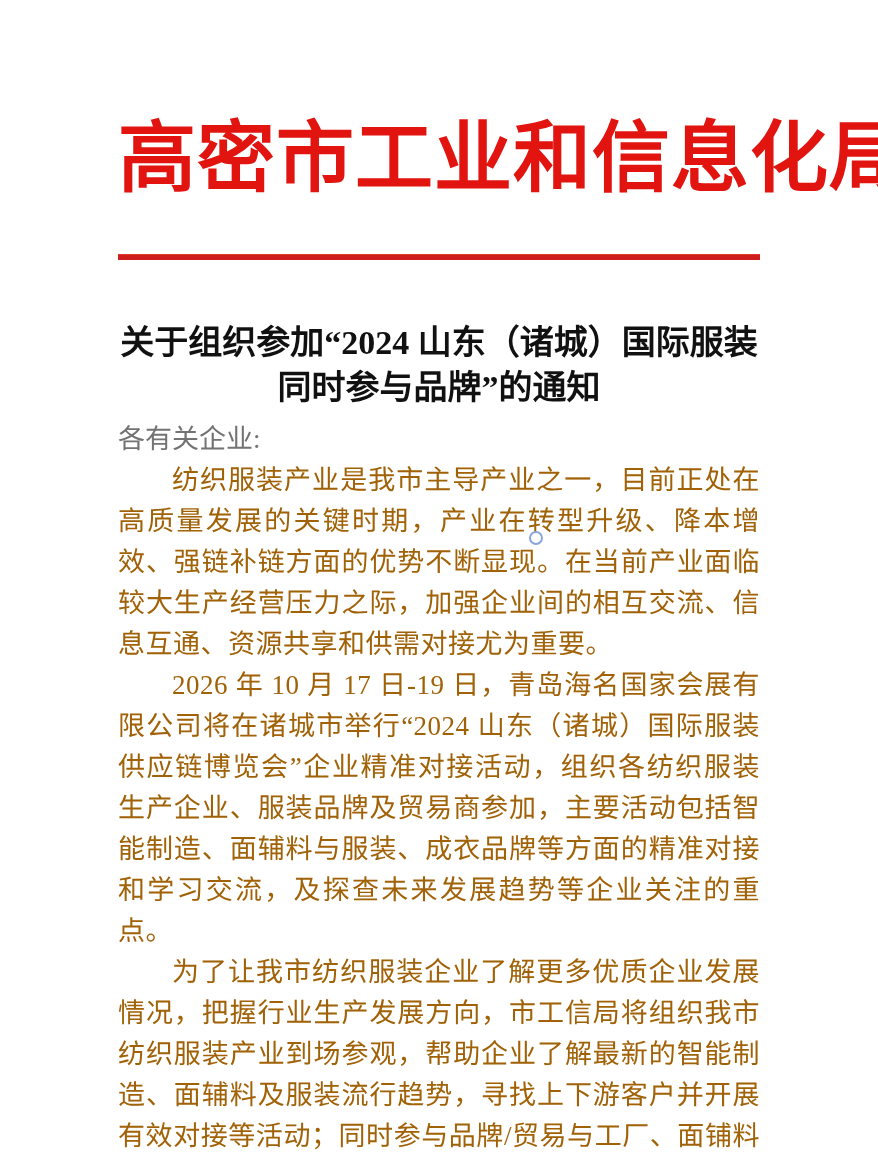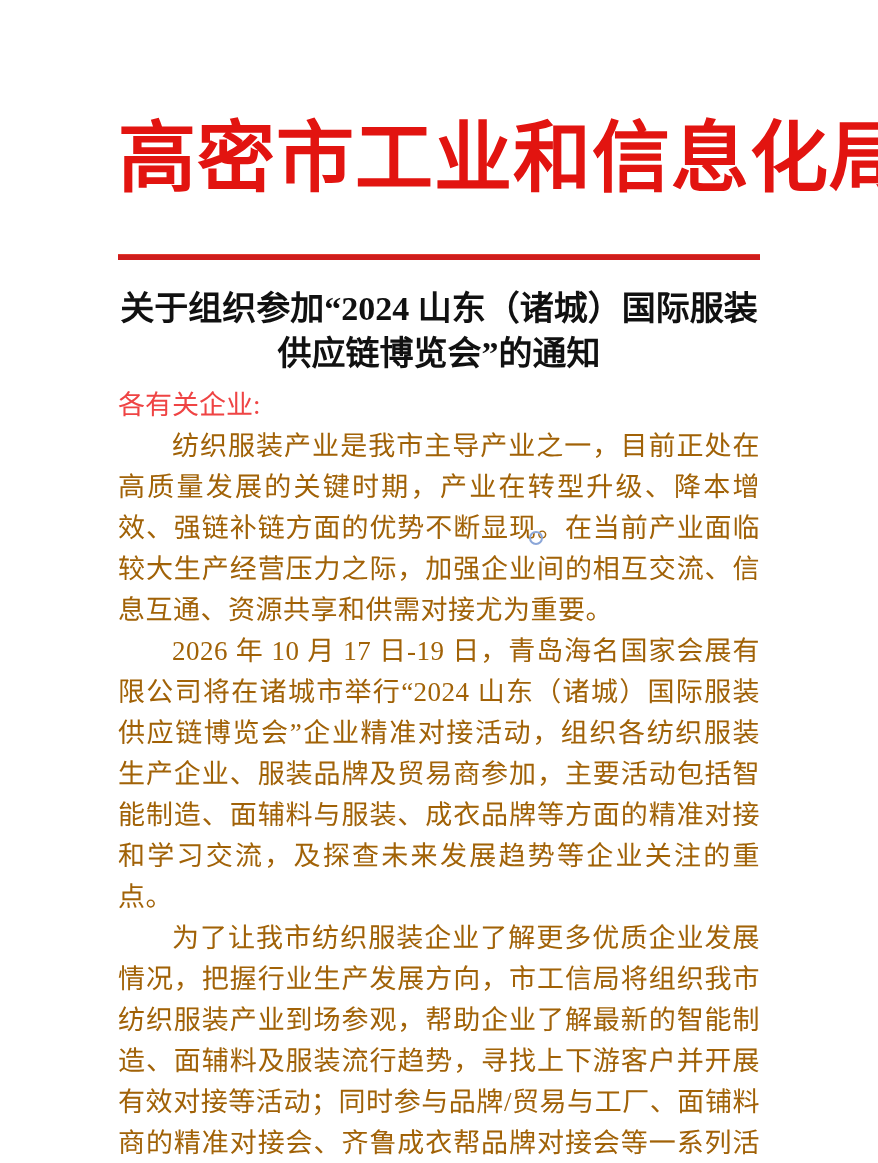--- a/index.html
+++ b/index.html
@@ -29,32 +29,32 @@
     letter-spacing: 1px;
     white-space: nowrap;
   }
   .red-divider {
     margin-top: 52px;
     height: 5px;
     background: #cf1d1d;
     border-top: 1px solid #e23a2e;
   }
   .doc-title {
-    margin: 26px 0 0 0;
+    margin: 60px 0 0 0;
     text-align: center;
     font-size: 34px;
     line-height: 45px;
     font-weight: 700;
     color: #111111;
   }
   .salutation {
     margin: 9px 0 0 0;
     font-size: 27px;
     line-height: 41px;
-    color: #ef4444;
+    color: #737373;
   }
   .para {
     margin: 0;
     font-size: 27px;
     line-height: 41px;
     text-align: justify;
     text-indent: 2em;
     color: #a16207;
     letter-spacing: 0.5px;
   }
@@ -73,21 +73,21 @@
 <body>
 
 <div class="page">
 
   <div class="agency-name">高密市工业和信息化局</div>
 
   <div class="red-divider"></div>
 
   <h1 class="doc-title">
     <span>关于组织参加“2024 山东（诸城）国际服装</span><br>
-    <span>供应链博览会”的通知</span>
+    <span>同时参与品牌”的通知</span>
   </h1>
 
   <p class="salutation">各有关企业:</p>
 
   <p class="para">纺织服装产业是我市主导产业之一，目前正处在高质量发展的关键时期，产业在转型升级、降本增效、强链补链方面的优势不断显现。在当前产业面临较大生产经营压力之际，加强企业间的相互交流、信息互通、资源共享和供需对接尤为重要。</p>
 
   <p class="para">2026 年 10 月 17 日-19 日，青岛海名国家会展有限公司将在诸城市举行“2024 山东（诸城）国际服装供应链博览会”企业精准对接活动，组织各纺织服装生产企业、服装品牌及贸易商参加，主要活动包括智能制造、面辅料与服装、成衣品牌等方面的精准对接和学习交流，及探查未来发展趋势等企业关注的重点。</p>
 
   <p class="para">为了让我市纺织服装企业了解更多优质企业发展情况，把握行业生产发展方向，市工信局将组织我市纺织服装产业到场参观，帮助企业了解最新的智能制造、面辅料及服装流行趋势，寻找上下游客户并开展有效对接等活动；同时参与品牌/贸易与工厂、面铺料商的精准对接会、齐鲁成衣帮品牌对接会等一系列活动，共同为企业建立快速发展、优质高效的精准对接渠道。</p>
 

